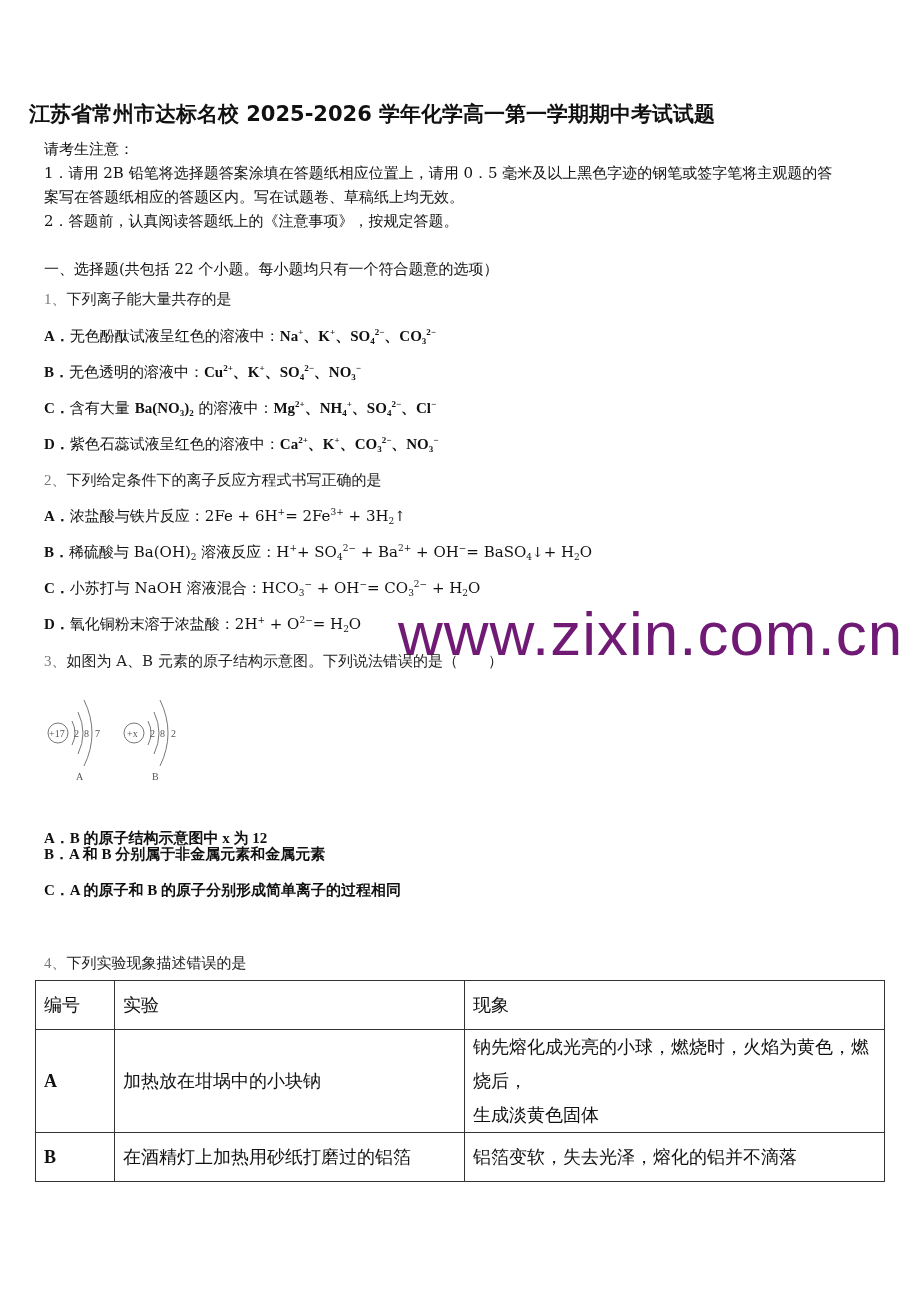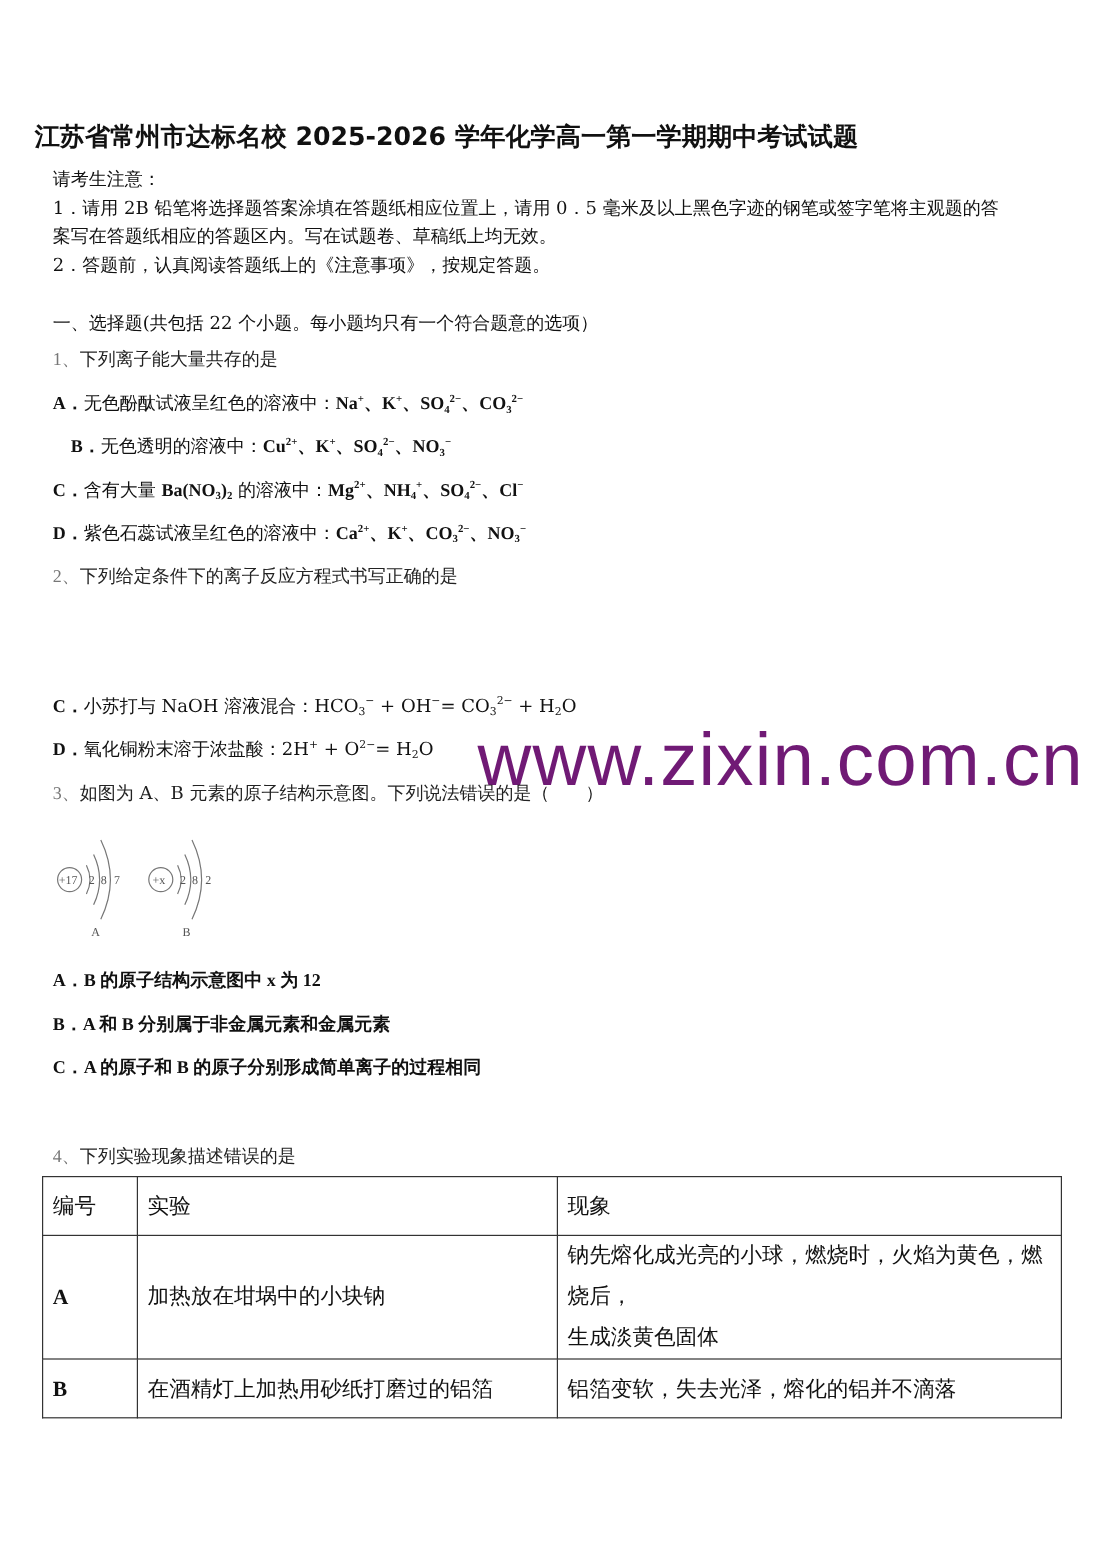--- a/index.html
+++ b/index.html
@@ -38,32 +38,38 @@
   <div class="line notice" style="top:211px;">2．答题前，认真阅读答题纸上的《注意事项》，按规定答题。</div>
 
   <div class="line" style="top:259px;">一、选择题(共包括 22 个小题。每小题均只有一个符合题意的选项）</div>
 
   <div class="line q" style="top:289px;">
     <span class="qnum">1、</span><span>下列离子能大量共存的是</span>
   </div>
   <div class="line opt" style="top:326px;">
     <b class="lbl">A．</b><span>无色酚酞试液呈红色的溶液中：</span><span class="b">Na<sup>+</sup>、K<sup>+</sup>、SO<sub>4</sub><sup>2−</sup>、CO<sub>3</sub><sup>2−</sup></span>
   </div>
-  <div class="line opt" style="top:362px;margin-left:15px;">
+  <div class="line opt" style="top:362px;">
     <b class="lbl">B．</b><span>无色透明的溶液中：</span><span class="b">Cu<sup>2+</sup>、K<sup>+</sup>、SO<sub>4</sub><sup>2−</sup>、NO<sub>3</sub><sup>−</sup></span>
   </div>
   <div class="line opt" style="top:398px;">
     <b class="lbl">C．</b><span>含有大量 <span class="b">Ba(NO<sub>3</sub>)<sub>2</sub></span> 的溶液中：</span><span class="b">Mg<sup>2+</sup>、NH<sub>4</sub><sup>+</sup>、SO<sub>4</sub><sup>2−</sup>、Cl<sup>−</sup></span>
   </div>
   <div class="line opt" style="top:434px;">
     <b class="lbl">D．</b><span>紫色石蕊试液呈红色的溶液中：</span><span class="b">Ca<sup>2+</sup>、K<sup>+</sup>、CO<sub>3</sub><sup>2−</sup>、NO<sub>3</sub><sup>−</sup></span>
   </div>
 
   <div class="line q" style="top:470px;">
     <span class="qnum">2、</span><span>下列给定条件下的离子反应方程式书写正确的是</span>
+  </div>
+  <div class="line opt" style="top:506px;">
+    <b class="lbl">A．</b><span>浓盐酸与铁片反应：</span><span>2Fe + 6H<sup>+</sup>= 2Fe<sup>3+</sup> + 3H<sub>2</sub><span class="up">↑</span></span>
+  </div>
+  <div class="line opt" style="top:542px;">
+    <b class="lbl">B．</b><span>稀硫酸与 Ba(OH)<sub>2</sub> 溶液反应：</span><span>H<sup>+</sup>+ SO<sub>4</sub><sup>2−</sup> + Ba<sup>2+</sup> + OH<sup>−</sup>= BaSO<sub>4</sub><span class="up">↓</span>+ H<sub>2</sub>O</span>
   </div>
   <div class="line opt" style="top:578px;">
     <b class="lbl">C．</b><span>小苏打与 NaOH 溶液混合：</span><span>HCO<sub>3</sub><sup>−</sup> + OH<sup>−</sup>= CO<sub>3</sub><sup>2−</sup> + H<sub>2</sub>O</span>
   </div>
   <div class="line opt" style="top:614px;">
     <b class="lbl">D．</b><span>氧化铜粉末溶于浓盐酸：</span><span>2H<sup>+</sup> + O<sup>2−</sup>= H<sub>2</sub>O</span>
   </div>
 
   <div class="line q" style="top:651px;">
     <span class="qnum">3、</span><span>如图为 A、B 元素的原子结构示意图。下列说法错误的是（　　）</span>
@@ -89,21 +95,21 @@
         <text x="32" y="88">A</text>
         <text x="83" y="45">+x</text>
         <text x="106" y="45">2</text>
         <text x="116" y="45">8</text>
         <text x="127" y="45">2</text>
         <text x="108" y="88">B</text>
       </g>
     </svg>
   </div>
 
-  <div class="line opt b" style="top:808px;">
+  <div class="line opt b" style="top:828px;">
     <b class="lbl">A．</b><span>B 的原子结构示意图中 x 为 12</span>
   </div>
   <div class="line opt b" style="top:880px;">
     <b class="lbl">C．</b><span>A 的原子和 B 的原子分别形成简单离子的过程相同</span>
   </div>
   <div class="line opt b" style="top:844px;">
     <b class="lbl">B．</b><span>A 和 B 分别属于非金属元素和金属元素</span>
   </div>
 
   <div class="line q" style="top:953px;">

